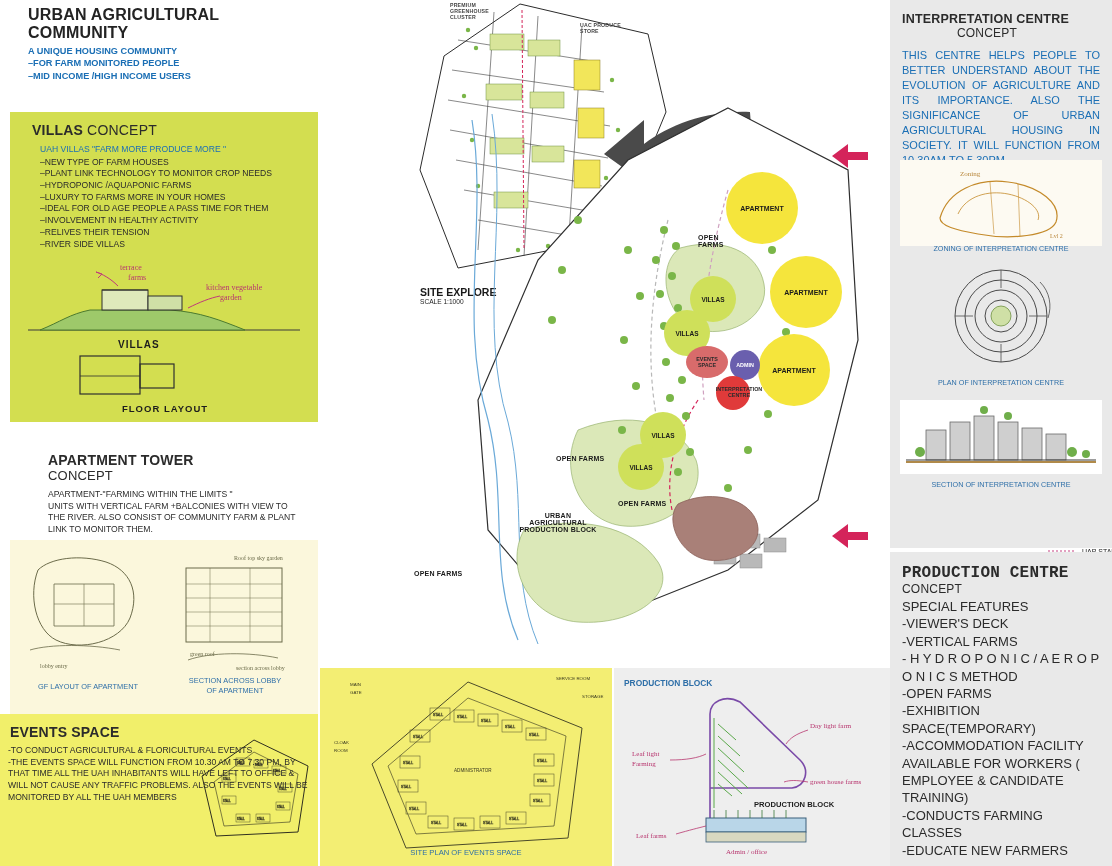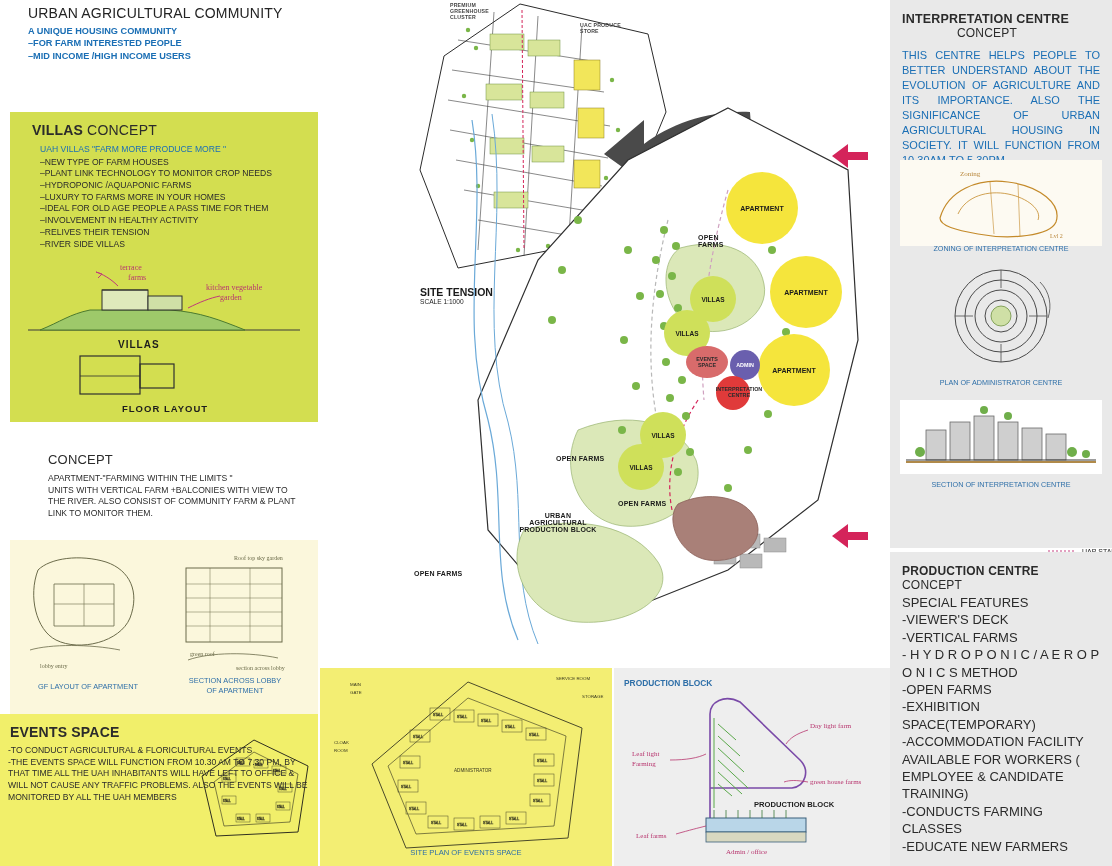--- a/index.html
+++ b/index.html
@@ -2,21 +2,21 @@
 <html><head>
 <meta charset="utf-8">
 <style>
   html,body{margin:0;padding:0;background:#ffffff;}
   body{width:1112px;height:866px;position:relative;font-family:"Liberation Sans",sans-serif;overflow:hidden;}
   .abs{position:absolute;}
   .t{white-space:pre-wrap;}
 
   
   #title-block{left:28px;top:6px;width:290px;}
-  #title-main{font-size:14px;font-weight:normal;color:#232323;letter-spacing:.2px;line-height:1.12;}
+  #title-main{font-size:16px;font-weight:bold;color:#232323;letter-spacing:.2px;line-height:1.12;}
   #title-sub{font-size:9.2px;font-weight:bold;color:#1b6fb5;line-height:1.35;margin-top:3px;}
   #title-opts{font-size:9.2px;font-weight:bold;color:#232323;line-height:1.35;margin-top:9px;}
 
   .panel{position:absolute;box-sizing:border-box;}
   .panel-head{font-size:14px;font-weight:bold;color:#2b2b2b;letter-spacing:.2px;}
   .panel-head .light{font-weight:normal;}
   .bodytext{font-size:8.6px;color:#2b2b2b;line-height:1.36;}
 
   
   #villas-panel{left:10px;top:112px;width:356px;height:310px;background:#d3de50;}
@@ -78,21 +78,21 @@
 
   #north{position:absolute;left:770px;top:98px;width:30px;height:30px;}
   #north-n{position:absolute;left:786px;top:128px;font-size:9px;font-weight:bold;color:#111;}
 </style>
 </head>
 <body>
 
 <div class="abs" id="title-block">
   <div id="title-main">URBAN AGRICULTURAL COMMUNITY</div>
   <div id="title-sub" class="t">A UNIQUE HOUSING COMMUNITY
-–FOR FARM INTERESTED PEOPLE
+–FOR FARM MONITORED PEOPLE
 –MID INCOME /HIGH INCOME USERS</div>
 </div>
 
 <div class="panel" id="villas-panel">
   <div class="panel-head">
     <span>VILLAS</span>
     <span class="light">CONCEPT</span>
   </div>
   <div class="bodytext" style="padding-bottom:0;">
     <div id="villas-first">UAH VILLAS  "FARM MORE PRODUCE MORE "</div>
@@ -126,20 +126,21 @@
 
     <rect x="70" y="104" width="60" height="38" fill="none" stroke="#2f2f2f" stroke-width="1.2"></rect>
     <rect x="130" y="112" width="34" height="24" fill="none" stroke="#2f2f2f" stroke-width="1.2"></rect>
     <path d="M70 124 L130 124" stroke="#2f2f2f" stroke-width="0.8"></path>
     <text x="112" y="160" font-size="9.5" fill="#1d1d1d" font-weight="bold" letter-spacing="1">FLOOR LAYOUT</text>
   </svg>
 </div>
 
 <div class="panel" id="apt-panel">
   <div class="panel-head">
+    <div>APARTMENT TOWER</div>
     <div class="light" style="font-size:13px;">CONCEPT</div>
   </div>
   <div class="bodytext t">APARTMENT-"FARMING WITHIN THE LIMITS "
 UNITS WITH VERTICAL FARM +BALCONIES WITH VIEW TO THE RIVER. ALSO CONSIST OF COMMUNITY FARM &amp; PLANT LINK TO MONITOR THEM.</div>
 </div>
 <div id="apt-sketch">
   <svg width="308" height="172" viewBox="0 0 308 172">
 
     <path d="M28 30 C40 18 70 14 96 22 C120 30 130 52 120 78 C110 102 70 112 46 100 C26 90 18 56 28 30 Z" fill="none" stroke="#6b6b4a" stroke-width="1"></path>
     <path d="M44 44 L104 44 L104 86 L44 86 Z" fill="none" stroke="#6b6b4a" stroke-width="0.8"></path>
@@ -330,21 +331,21 @@
 
   <div class="maplabel t" style="left:132px;top:2px;font-size:5.2px;color:#444;">PREMIUM
 GREENHOUSE
 CLUSTER</div>
   <div class="maplabel t" style="left:262px;top:22px;font-size:5.2px;color:#444;">UAC PRODUCE
 STORE</div>
   <div class="maplabel t" style="left:262px;top:238px;font-size:5.2px;color:#444;">TOGGING
 TANK</div>
 
   <div class="sitelabel" style="left:102px;top:286px;">
-    <span>SITE TENSION</span>
+    <span>SITE EXPLORE</span>
     <span class="sc">SCALE 1:1000</span>
   </div>
 
   <svg class="abs" style="left:282px;top:96px;width:160px;height:100px;" viewBox="0 0 160 100">
     <path d="M150 16 C110 14 70 28 44 48 L44 24 L4 58 L46 88 L46 66 C72 50 110 40 152 44 Z" fill="#4a4a4a"></path>
   </svg>
 
   <svg id="north" viewBox="0 0 30 30">
     <circle cx="15" cy="15" r="13" fill="none" stroke="#b03a7a" stroke-width="1"></circle>
     <polygon points="15,3 19,17 15,14 11,17" fill="#b03a7a"></polygon>
@@ -507,21 +508,21 @@
       <circle cx="101" cy="54" r="46"></circle>
       <circle cx="101" cy="54" r="36"></circle>
       <circle cx="101" cy="54" r="26"></circle>
       <circle cx="101" cy="54" r="16"></circle>
     </g>
     <circle cx="101" cy="54" r="10" fill="#cfe0a6" stroke="#6f9240" stroke-width="0.8"></circle>
     <path d="M101 8 L101 26 M147 54 L129 54 M101 100 L101 82 M55 54 L73 54" stroke="#4a4a4a" stroke-width="0.8"></path>
     <path d="M140 20 C150 30 152 44 148 56" stroke="#4a4a4a" stroke-width="0.8" fill="none"></path>
   </svg>
 </div>
-<div class="rcapt abs" style="left:900px;top:378px;width:202px;">PLAN OF ADMINISTRATOR CENTRE</div>
+<div class="rcapt abs" style="left:900px;top:378px;width:202px;">PLAN OF INTERPRETATION CENTRE</div>
 
 <div id="section-interp">
   <svg width="202" height="74" viewBox="0 0 202 74">
     <rect width="202" height="74" fill="#ffffff"></rect>
     <g fill="#cfcfcf" stroke="#6a6a6a" stroke-width="0.8">
       <rect x="26" y="30" width="20" height="30"></rect>
       <rect x="50" y="22" width="20" height="38"></rect>
       <rect x="74" y="16" width="20" height="44"></rect>
       <rect x="98" y="22" width="20" height="38"></rect>
       <rect x="122" y="28" width="20" height="32"></rect>
@@ -535,21 +536,21 @@
       <circle cx="84" cy="10" r="4"></circle>
         <circle cx="108" cy="16" r="4"></circle>
     </g>
     <path d="M6 62 L196 62" stroke="#b08a4a" stroke-width="2"></path>
   </svg>
 </div>
 <div class="rcapt abs" style="left:900px;top:480px;width:202px;">SECTION OF INTERPRETATION CENTRE</div>
 
 <div class="panel" id="prod-panel">
   <div class="panel-head">
-    <div style="font-size:12px;">PRODUCTION CENTRE</div>
+    <div style="font-size:16px;font-family:Liberation Mono, monospace;">PRODUCTION CENTRE</div>
     <div class="light" style="font-size:12px;">CONCEPT</div>
   </div>
   <div id="prod-body" class="t">SPECIAL FEATURES
 -VIEWER'S DECK
 -VERTICAL FARMS
 - H Y D R O P O N I C / A E R O P O N I C S METHOD
 -OPEN FARMS
 -EXHIBITION SPACE(TEMPORARY)
 -ACCOMMODATION FACILITY AVAILABLE FOR WORKERS ( EMPLOYEE &amp; CANDIDATE TRAINING)
 -CONDUCTS FARMING CLASSES

